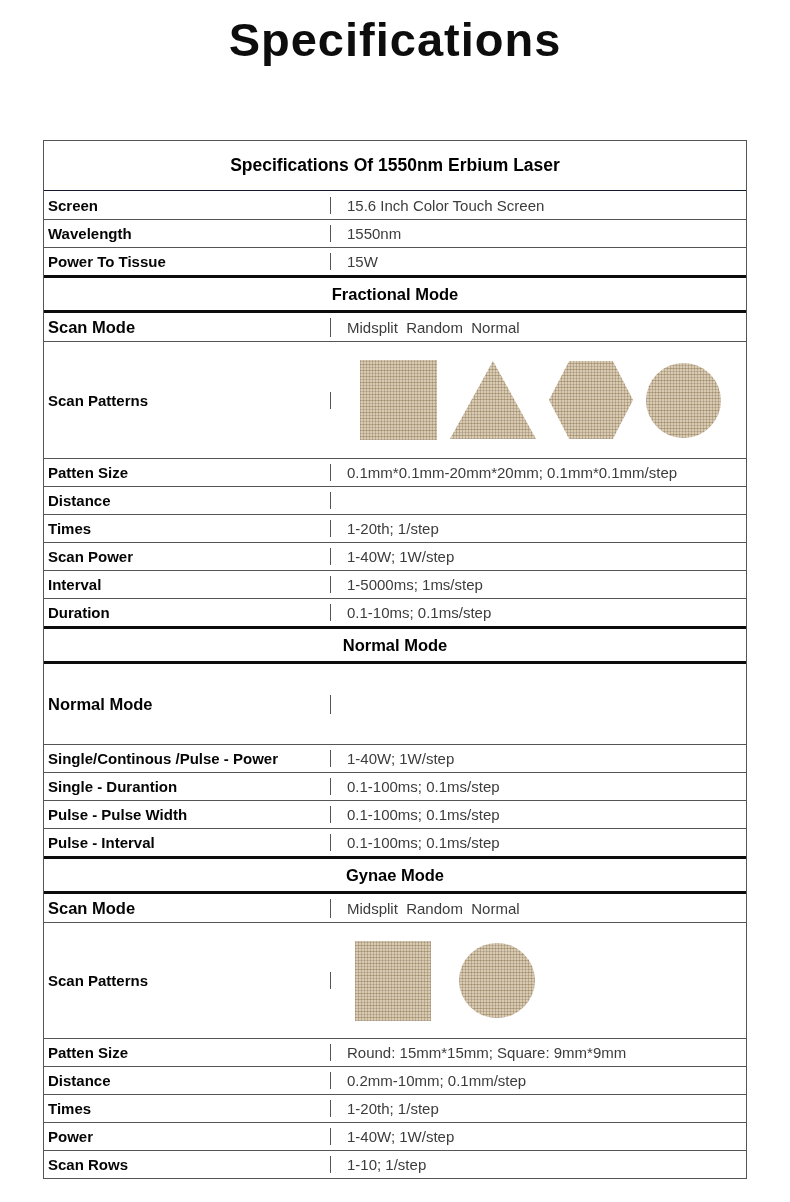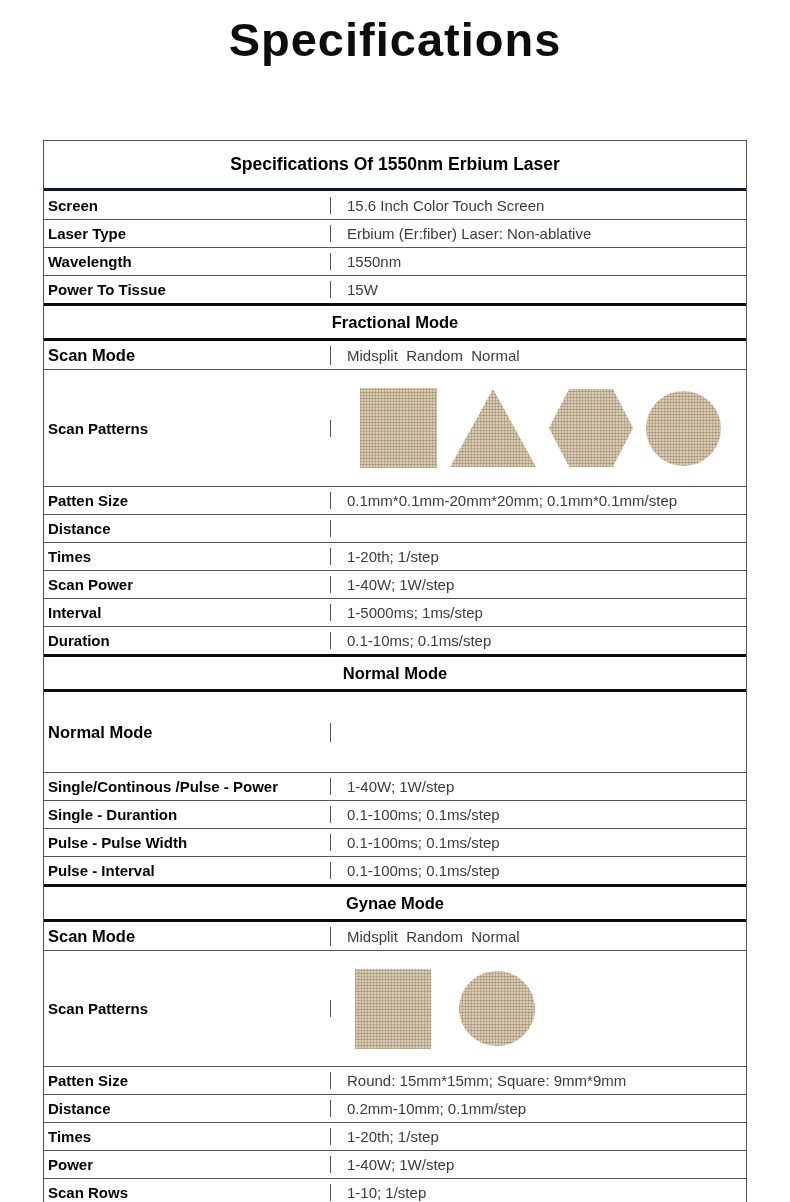--- a/index.html
+++ b/index.html
@@ -13,21 +13,21 @@
   .spec-table { width:704px; margin:71px auto 0; border:1px solid #555; background:#fff;
                 color:#000; }
 
   .row { display:flex; align-items:center; border-top:1px solid #555; }
   .row.nt { border-top:none; }
   .h28 { height:28px; }
   .h117 { height:117px; }
   .h80 { height:80px; }
   .h116 { height:116px; }
 
-  .title-row { height:50px; border-top:none; border-bottom:3px solid #0f172a;
+  .title-row { height:50px; border-top:none; border-bottom:1px solid #0f172a;
                display:flex; align-items:center; justify-content:center;
                font-weight:700; font-size:17.5px; }
 
   .section-row { height:38px; border-top:3px solid #0c0c0c; border-bottom:3px solid #0c0c0c;
                  display:flex; align-items:center; justify-content:center;
                  font-weight:700; font-size:16.5px; }
 
   .cell-l { width:287px; flex:none; border-right:1px solid #555;
             display:flex; align-items:center; padding-left:4px;
             font-weight:700; font-size:15px; color:#050505; }
@@ -78,28 +78,20 @@
     <div class="row h28 nt">
       <div class="cell-l">
           <span>Screen</span>
         </div>
       <div class="cell-v">
           <span>15.6 Inch Color Touch Screen</span>
         </div>
     </div>
     <div class="row h28">
       <div class="cell-l">
-          <span>Laser Type</span>
-        </div>
-      <div class="cell-v">
-          <span>Erbium (Er:fiber) Laser: Non-ablative</span>
-        </div>
-    </div>
-    <div class="row h28">
-      <div class="cell-l">
           <span>Wavelength</span>
         </div>
       <div class="cell-v">
           <span>1550nm</span>
         </div>
     </div>
     <div class="row h28">
       <div class="cell-l">
           <span>Power To Tissue</span>
         </div>

